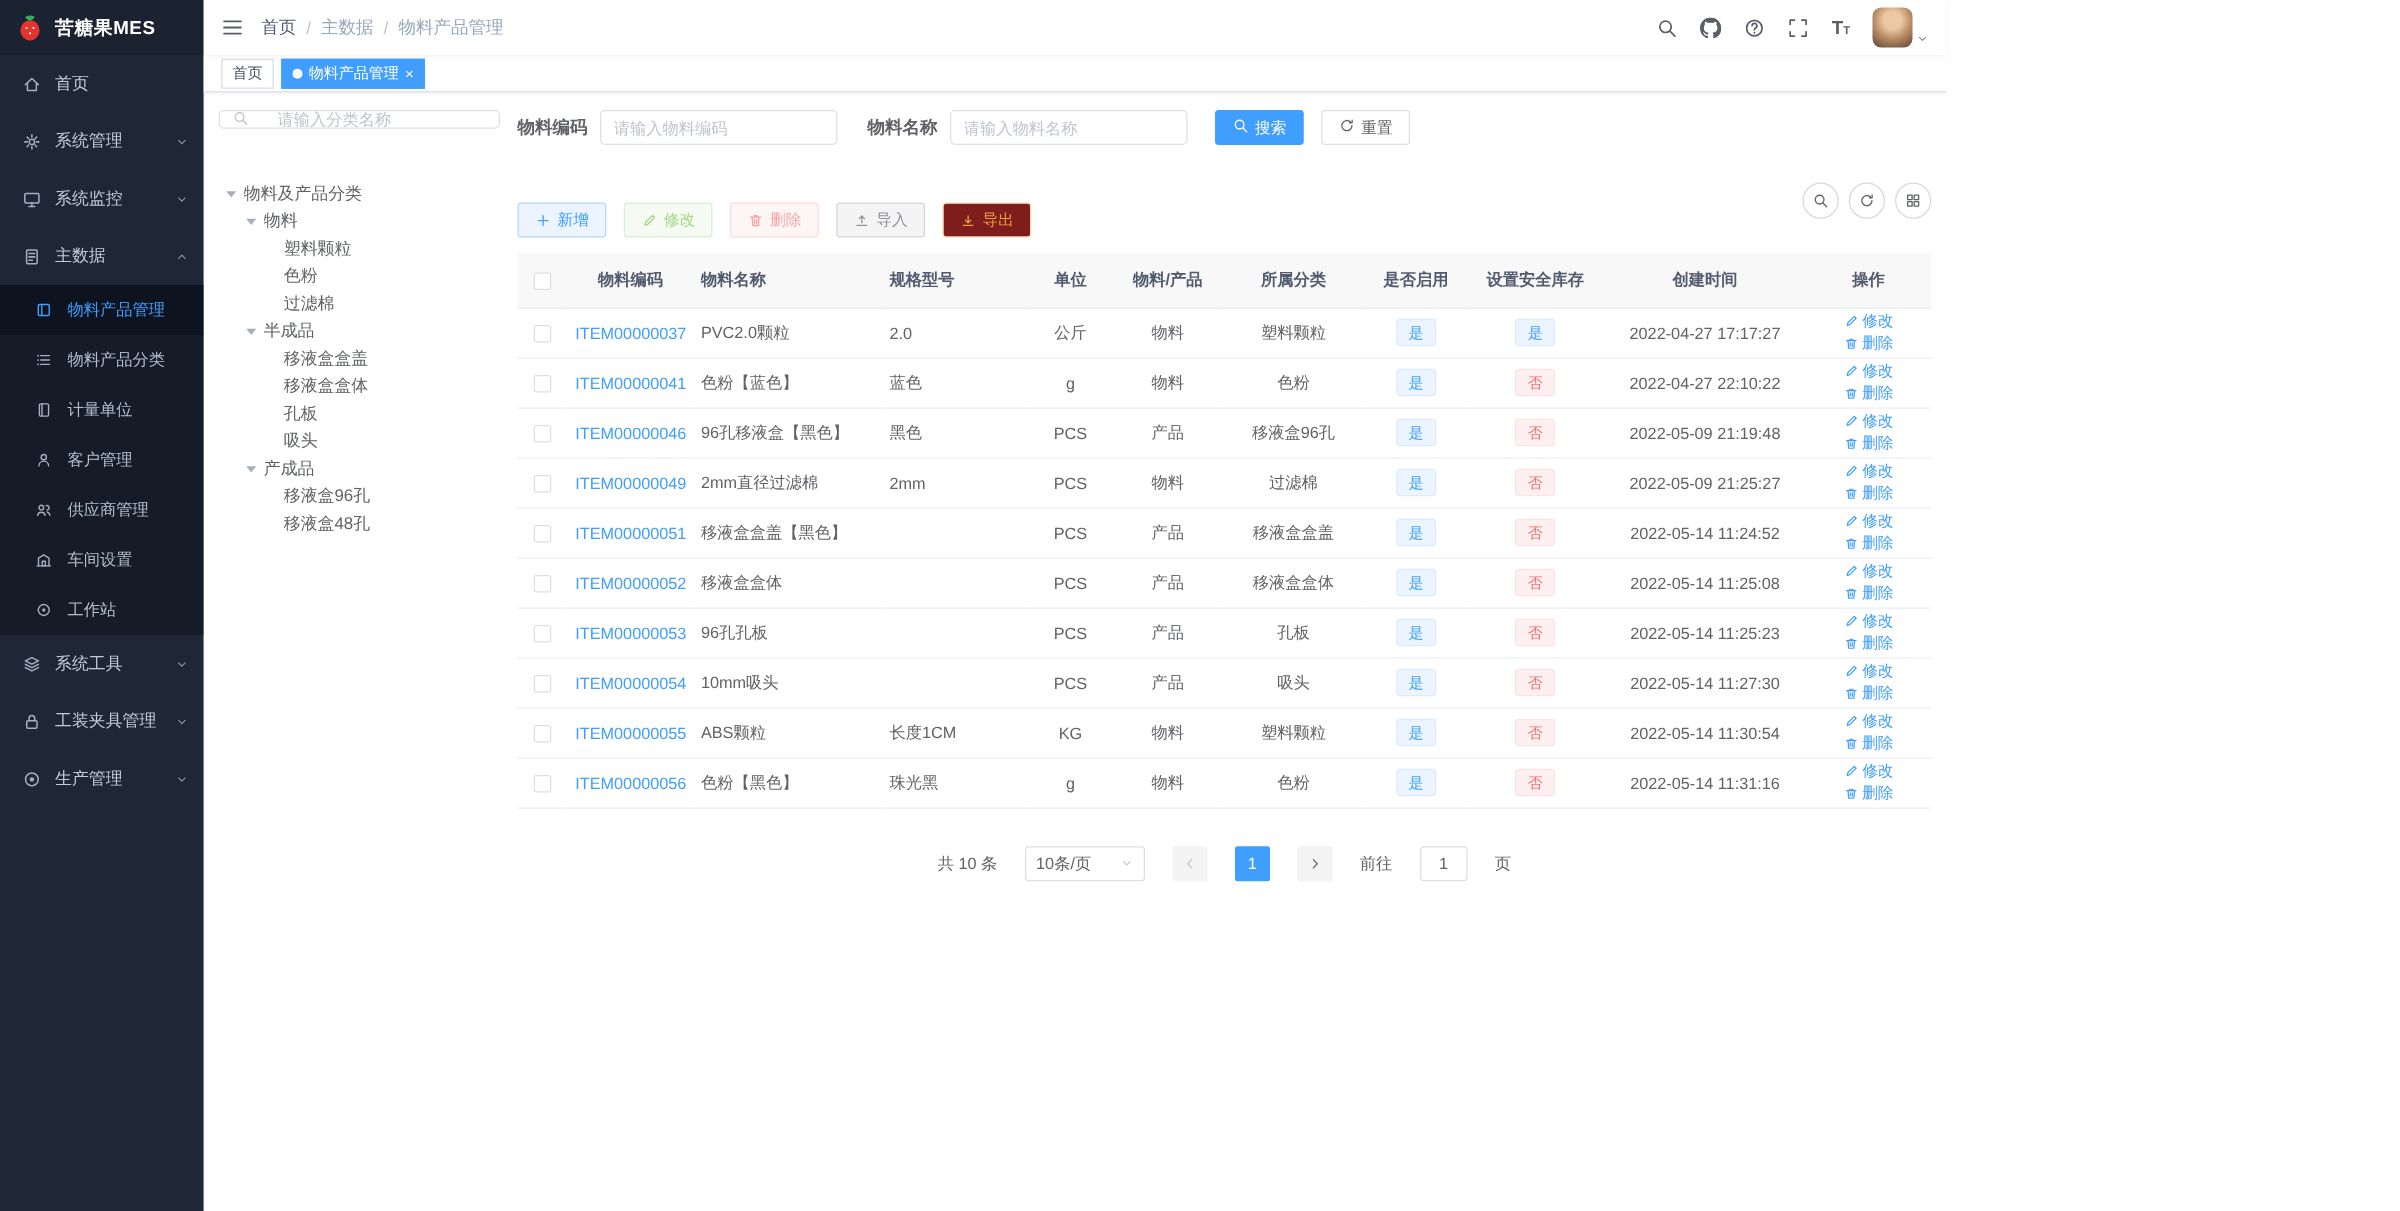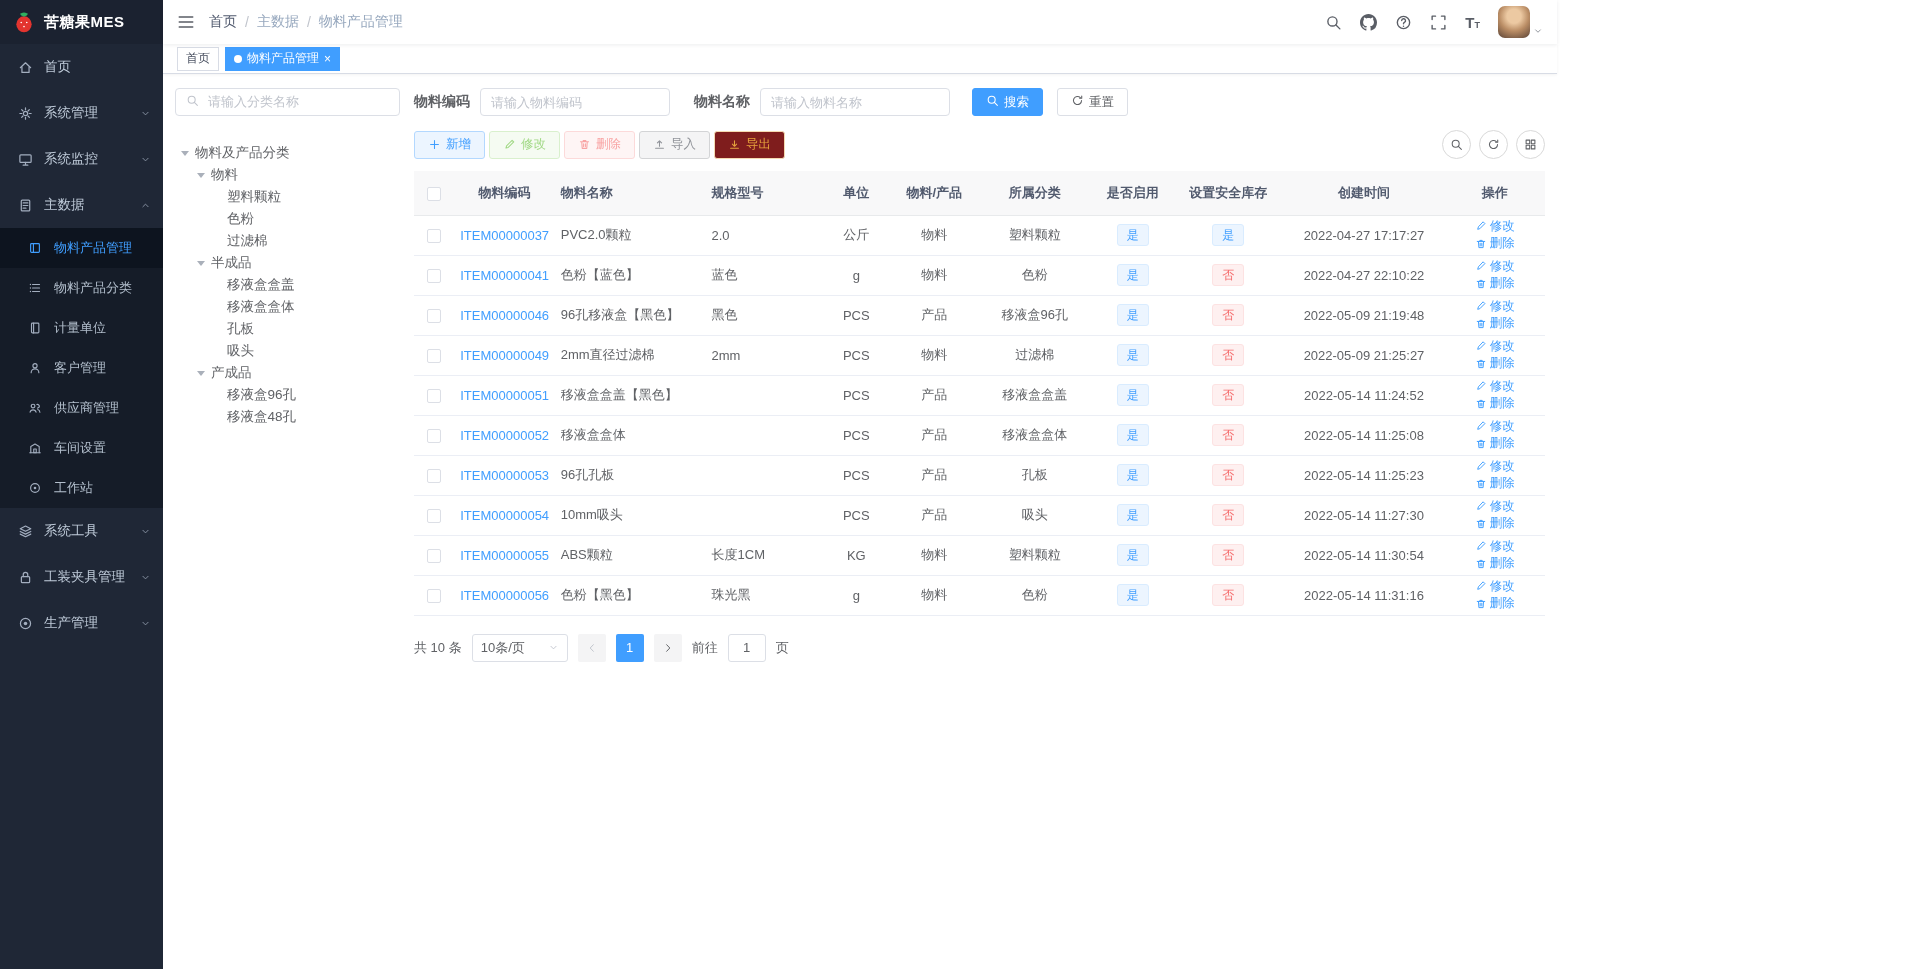--- a/index.html
+++ b/index.html
@@ -47,23 +47,23 @@
   .tag { height:24px; display:flex; align-items:center; gap:5px; padding:0 8px;
     border:1px solid #d8dce5; background:#fff; color:#495060; font-size:12px; cursor:pointer; }
   .tag.active { background:#409eff; border-color:#409eff; color:#fff; }
   .tag-dot { width:8px; height:8px; border-radius:50%; background:#fff; }
   .tag-close { font-size:12px; line-height:1; display:flex; }
 
   
   .content { flex:1; display:flex; gap:14px; padding:14px 12px; min-height:0; }
 
   .tree-panel { width:225px; flex-shrink:0; }
-  .tree-search { height:28px; border:1px solid #dcdfe6; border-radius:4px; display:flex;
-    align-items:center; gap:9px; padding:0 10px; color:#c0c4cc; font-size:13px; background:#fff; }
-  .tree { margin-top:26px; }
+  .tree-search { height:15px; border:1px solid #dcdfe6; border-radius:4px; display:flex;
+    align-items:center; gap:23px; padding:0 10px; color:#c0c4cc; font-size:13px; background:#fff; }
+  .tree { margin-top:41px; }
   .tnode { height:22px; display:flex; align-items:center; font-size:13.5px; color:#606266; cursor:pointer; }
   .tcaret { display:inline-block; width:14px; flex-shrink:0; }
   .tcaret:not(.empty)::before { content:''; display:inline-block; border:4px solid transparent;
     border-top:5px solid #aab0ba; transform:translateY(2px); }
 
   .table-panel { flex:1; display:flex; flex-direction:column; min-width:0; }
 
   .filter-row { display:flex; align-items:center; gap:10px; }
   .f-label { font-size:14px; font-weight:bold; color:#606266; margin-left:14px; }
   .f-label:first-child { margin-left:0; }
@@ -95,21 +95,21 @@
   .cb { display:inline-block; width:14px; height:14px; border:1px solid #dcdfe6; border-radius:2px;
     background:#fff; vertical-align:middle; cursor:pointer; }
   .code-link { color:#409eff; cursor:pointer; text-decoration:none; }
   .etag { display:inline-flex; align-items:center; justify-content:center; height:22px; padding:0 9px;
     border-radius:3px; font-size:12px; border:1px solid; }
   .etag.yes { background:#ecf5ff; border-color:#d9ecff; color:#409eff; }
   .etag.no  { background:#fef0f0; border-color:#fde2e2; color:#f56c6c; }
   .op-link { color:#409eff; font-size:12.5px; cursor:pointer; display:inline-flex; align-items:center;
     gap:3px; margin:0 5px; text-decoration:none; white-space:nowrap; }
 
-  .pager { display:flex; align-items:center; justify-content:flex-start; gap:10px; margin-top:18px;
+  .pager { display:flex; align-items:center; justify-content:center; gap:22px; margin-top:30px;
     font-size:13px; color:#606266; }
   .pg-select { width:96px; height:28px; border:1px solid #dcdfe6; border-radius:3px; background:#fff;
     display:flex; align-items:center; justify-content:space-between; padding:0 8px; color:#606266; cursor:pointer; }
   .pg-select .ic-wrap { color:#c0c4cc; display:flex; }
   .pg-btn { min-width:28px; height:28px; border:none; background:#f4f4f5; border-radius:2px;
     display:flex; align-items:center; justify-content:center; color:#606266; cursor:pointer; font-size:13px; }
   .pg-btn.disabled { color:#c0c4cc; }
   .pg-btn.active { background:#409eff; color:#fff; }
   .pg-goto { width:38px; height:28px; border:1px solid #dcdfe6; border-radius:3px; text-align:center;
     font-size:13px; color:#606266; outline:none; font-family:"Liberation Sans","DejaVu Sans",sans-serif; }
@@ -448,21 +448,21 @@
           <button class="btn btn-reset">
             <span><svg width="13" height="13" viewBox="0 0 16 16" fill="none" stroke="currentColor" stroke-width="1.3" stroke-linecap="round" stroke-linejoin="round">
                   <path d="M13 8a5 5 0 1 1-1.5-3.6"></path>
                   <path d="M13.2 2.6v2.6h-2.6"></path>
                 </svg></span>
             <span>重置</span>
           </button>
         </div>
 
         <div class="toolbar-row">
-          <span style="display:flex;gap:4px;">
+          <span style="display:flex;gap:14px;margin-top:32px;">
               <button class="btn btn-plain-primary">
                 <span class="ic-wrap">
                   <svg width="13" height="13" viewBox="0 0 16 16" fill="none" stroke="currentColor" stroke-width="1.3" stroke-linecap="round" stroke-linejoin="round">
                     <path d="M8 3.2v9.6M3.2 8h9.6"></path>
                   </svg>
                 </span>
                 <span>新增</span>
               </button>
               <button class="btn btn-plain-success dim">
                 <span class="ic-wrap">

